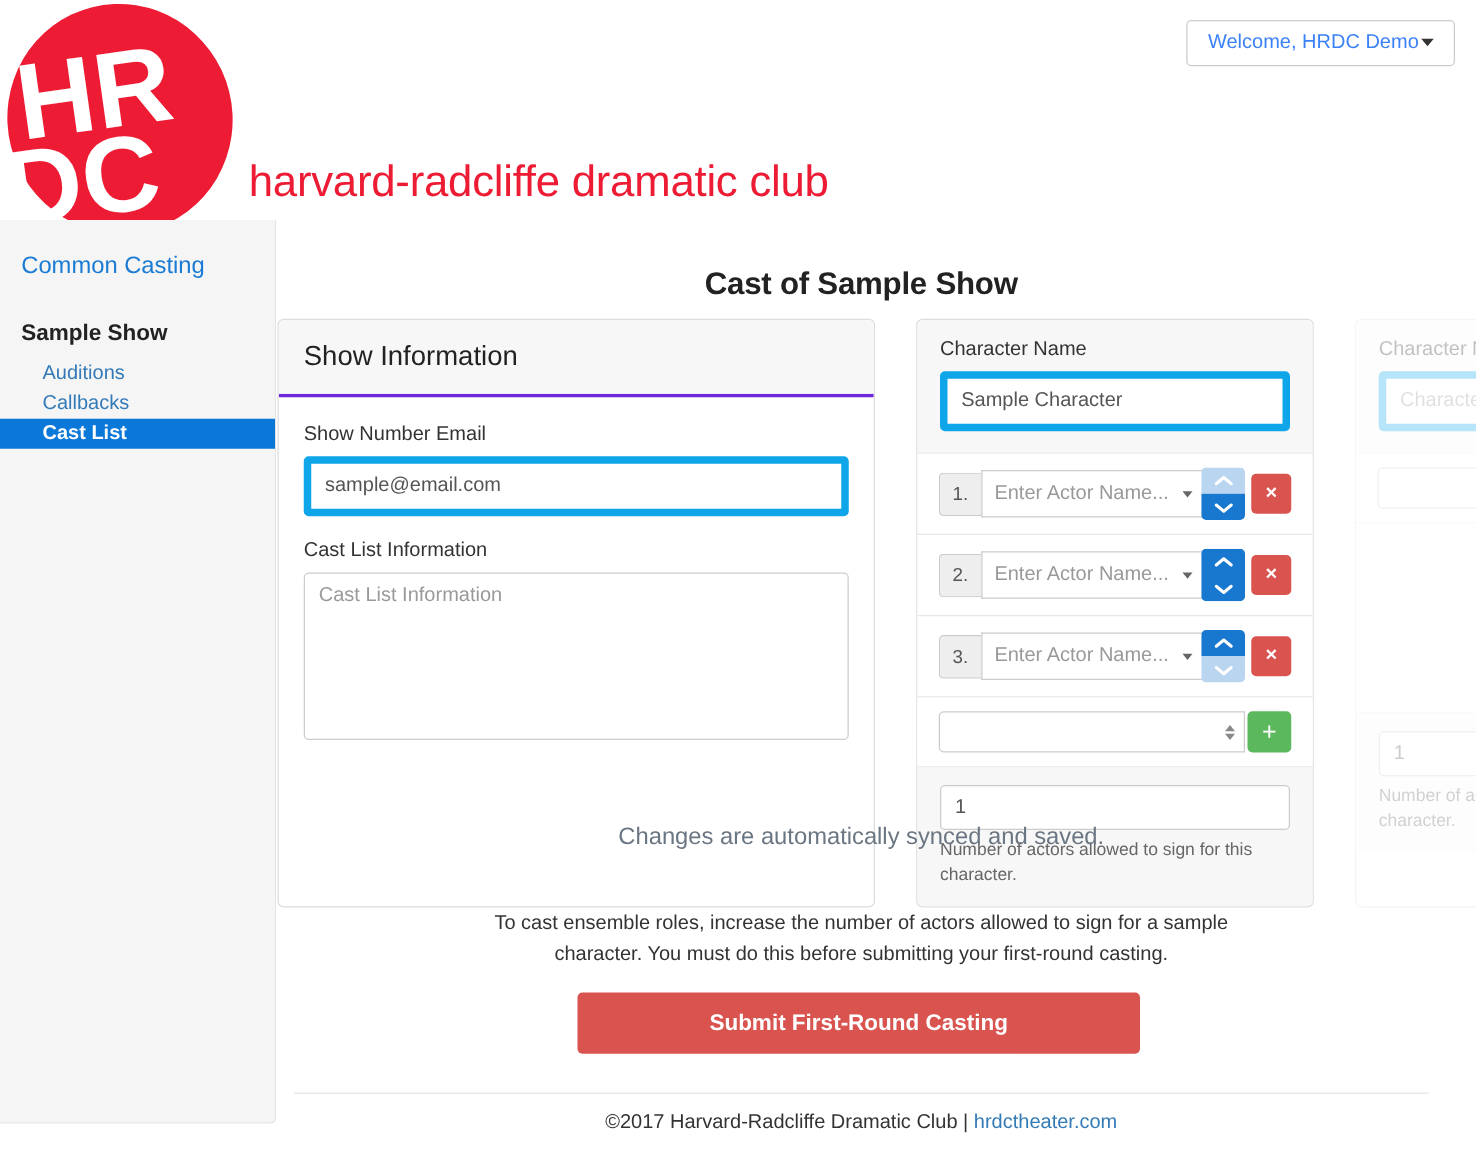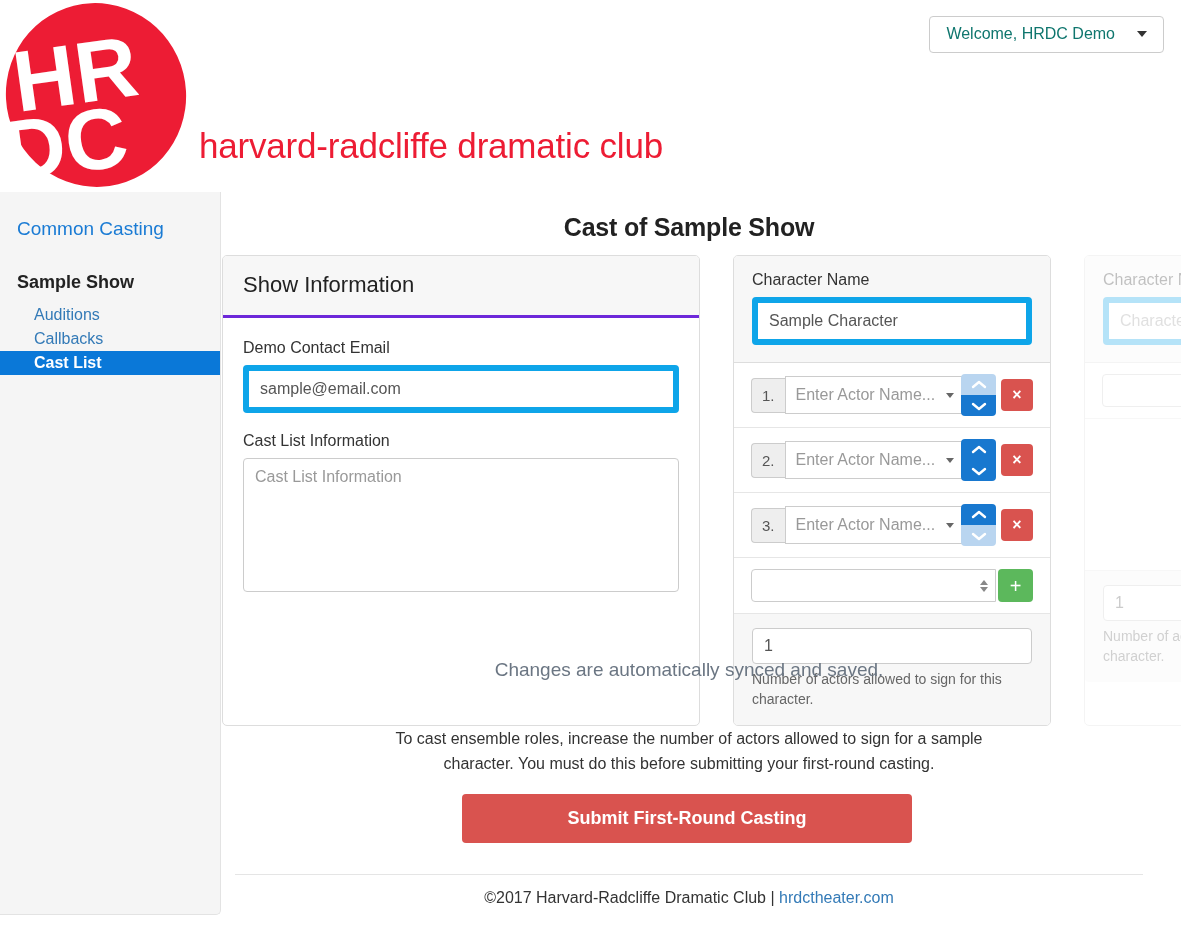--- a/index.html
+++ b/index.html
@@ -11,38 +11,38 @@
     color: #333333;
     overflow: hidden;
   }
   .page { position: relative; width: 1181px; height: 931px; }
 
   
   .welcome-btn {
     position: absolute; top: 16px; right: 17px;
     background: #ffffff; border: 1px solid #cccccc; border-radius: 4px;
     padding: 9px 16px 10px 16px;
-    font-size: 16px; color: #0f766e; line-height: 1;
-    display: flex; align-items: center; gap: 22px;
+    font-size: 16px; color: #3b82f6; line-height: 1;
+    display: flex; align-items: center; gap: 2px;
     cursor: pointer;
   }
   .caret { width: 0; height: 0; border-left: 5px solid transparent;
            border-right: 5px solid transparent; border-top: 6px solid #333333; }
 
   .brand { position: absolute; left: 0; top: 0; display: flex; align-items: flex-end; }
   .logo { position: relative; width: 196px; height: 188px; }
   .logo svg { position: absolute; left: 0; top: 0; }
   .brand-text {
     font-size: 35px; color: #ed1c34; margin-left: 3px;
     margin-bottom: 22px; white-space: nowrap; letter-spacing: -0.2px;
   }
 
   
   .sidebar {
-    position: absolute; left: 0; top: 192px; width: 221px; height: 723px;
+    position: absolute; left: 0; top: 176px; width: 221px; height: 723px;
     background: #f5f5f5; border-right: 1px solid #e3e3e3;
     border-bottom: 1px solid #e3e3e3; border-bottom-right-radius: 5px;
     padding: 26px 0 0 0;
   }
   .side-top-link {
     display: block; padding: 0 16px 0 17px; font-size: 19px;
     color: #1a7bd4; text-decoration: none; margin-bottom: 32px;
   }
   .side-heading {
     display: block; padding: 0 16px 0 17px; font-size: 18px;
@@ -229,21 +229,21 @@
   <div class="main">
     <h1 class="page-title">Cast of Sample Show</h1>
 
     <div class="cards-row">
 
       <div class="panel show-card">
         <div class="panel-heading">
           <h2 class="panel-title">Show Information</h2>
         </div>
         <div class="panel-body">
-          <label class="field-label">Demo Contact Email</label>
+          <label class="field-label">Show Number Email</label>
           <input class="text-input" type="text" value="sample@email.com" style="">
           <div class="spacer-16"></div>
           <label class="field-label">Cast List Information</label>
           <textarea class="textarea" placeholder="Cast List Information" style=""></textarea>
         </div>
       </div>
 
       <div class="panel char-card">
         <div class="char-head">
           <label class="field-label">Character Name</label>

